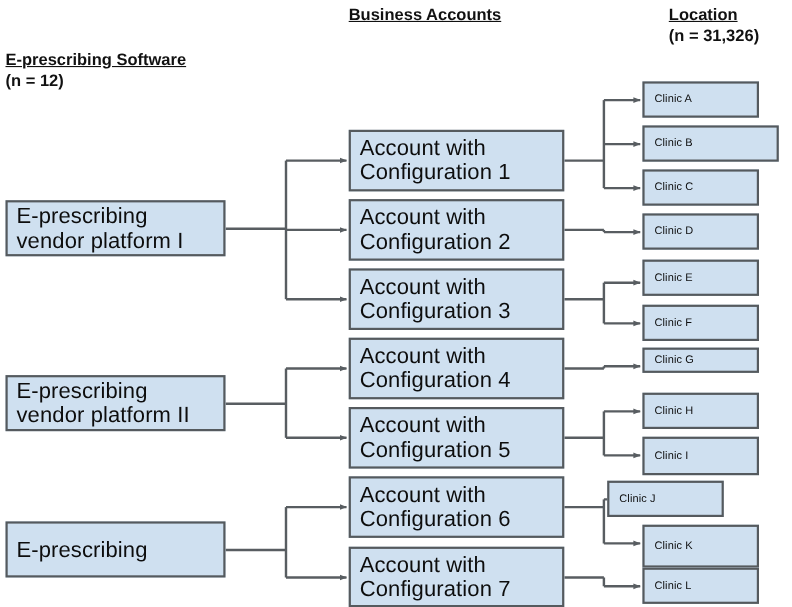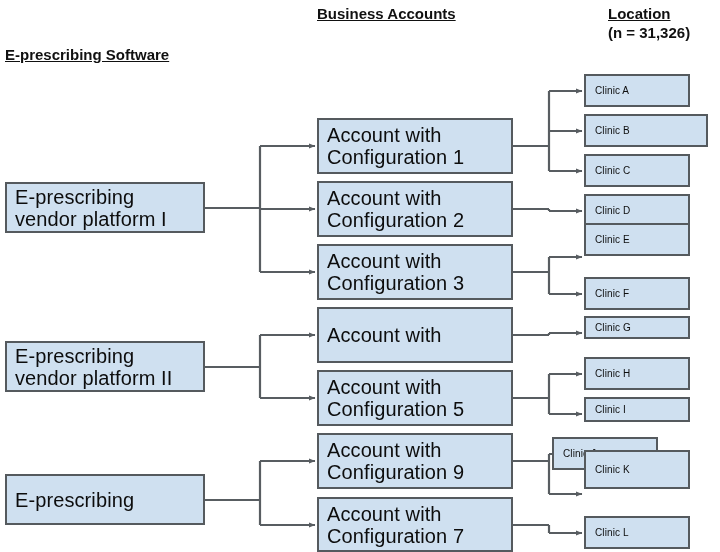--- a/index.html
+++ b/index.html
@@ -37,20 +37,21 @@
   .node .ln{display:block;white-space:nowrap;}
   .node.small{font-size:10px;line-height:18px;padding-left:9px;}
 </style>
 </head>
 <body>
 
 <div id="diagram">
 
   <div class="col-header" id="hdr-software" style="left:5px;top:4px;margin-top:41px;">
     <span class="title">E-prescribing Software</span>
+    <span class="count">(n = 12)</span>
   </div>
 
   <div class="col-header" id="hdr-accounts" style="left:317px;top:4px;text-align:center;">
     <span class="title">Business Accounts</span>
   </div>
 
   <div class="col-header" id="hdr-location" style="left:608px;top:4px;">
     <span class="title">Location</span>
     <span class="count">(n = 31,326)</span>
   </div>
@@ -123,63 +124,64 @@
       <div class="node" style="left: 317px; top: 181px; width: 196px; height: 56px;">
         <span class="ln">Account with</span>
         <span class="ln">Configuration 2</span>
       </div>
       <div class="node" style="left: 317px; top: 244px; width: 196px; height: 56px;">
         <span class="ln">Account with</span>
         <span class="ln">Configuration 3</span>
       </div>
       <div class="node" style="left: 317px; top: 307px; width: 196px; height: 56px;">
         <span class="ln">Account with</span>
+        <span class="ln">Configuration 4</span>
       </div>
       <div class="node" style="left: 317px; top: 370px; width: 196px; height: 56px;">
         <span class="ln">Account with</span>
         <span class="ln">Configuration 5</span>
       </div>
       <div class="node" style="left: 317px; top: 433px; width: 196px; height: 56px;">
         <span class="ln">Account with</span>
-        <span class="ln">Configuration 9</span>
+        <span class="ln">Configuration 6</span>
       </div>
       <div class="node" style="left: 317px; top: 497px; width: 196px; height: 55px;">
         <span class="ln">Account with</span>
         <span class="ln">Configuration 7</span>
       </div>
       <div class="node small" style="left: 584px; top: 74px; width: 106px; height: 33px;">
         <span class="ln">Clinic A</span>
       </div>
       <div class="node small" style="left: 584px; top: 114px; width: 124px; height: 33px;">
         <span class="ln">Clinic B</span>
       </div>
       <div class="node small" style="left: 584px; top: 154px; width: 106px; height: 33px;">
         <span class="ln">Clinic C</span>
       </div>
       <div class="node small" style="left: 584px; top: 194px; width: 106px; height: 33px;">
         <span class="ln">Clinic D</span>
       </div>
-      <div class="node small" style="left: 584px; top: 223px; width: 106px; height: 33px;">
+      <div class="node small" style="left: 584px; top: 236px; width: 106px; height: 33px;">
         <span class="ln">Clinic E</span>
       </div>
       <div class="node small" style="left: 584px; top: 277px; width: 106px; height: 33px;">
         <span class="ln">Clinic F</span>
       </div>
       <div class="node small" style="left: 584px; top: 316px; width: 106px; height: 23px;">
         <span class="ln">Clinic G</span>
       </div>
       <div class="node small" style="left: 584px; top: 357px; width: 106px; height: 33px;">
         <span class="ln">Clinic H</span>
       </div>
-      <div class="node small" style="left: 584px; top: 397px; width: 106px; height: 25px;">
+      <div class="node small" style="left: 584px; top: 397px; width: 106px; height: 35px;">
         <span class="ln">Clinic I</span>
       </div>
       <div class="node small" style="left: 552px; top: 437px; width: 106px; height: 33px;">
         <span class="ln">Clinic J</span>
       </div>
-      <div class="node small" style="left: 584px; top: 450px; width: 106px; height: 39px;">
+      <div class="node small" style="left: 584px; top: 477px; width: 106px; height: 39px;">
         <span class="ln">Clinic K</span>
       </div>
       <div class="node small" style="left: 584px; top: 516px; width: 106px; height: 33px;">
         <span class="ln">Clinic L</span>
       </div>
     </div>
 </div>
 
 </body></html>

